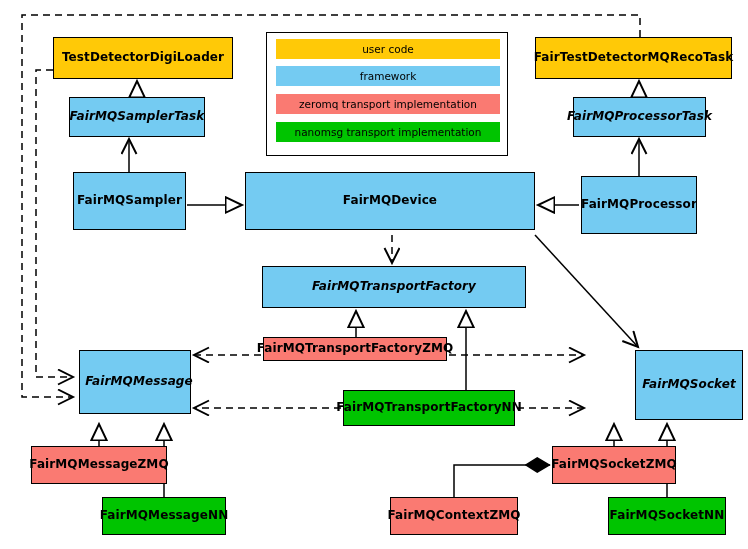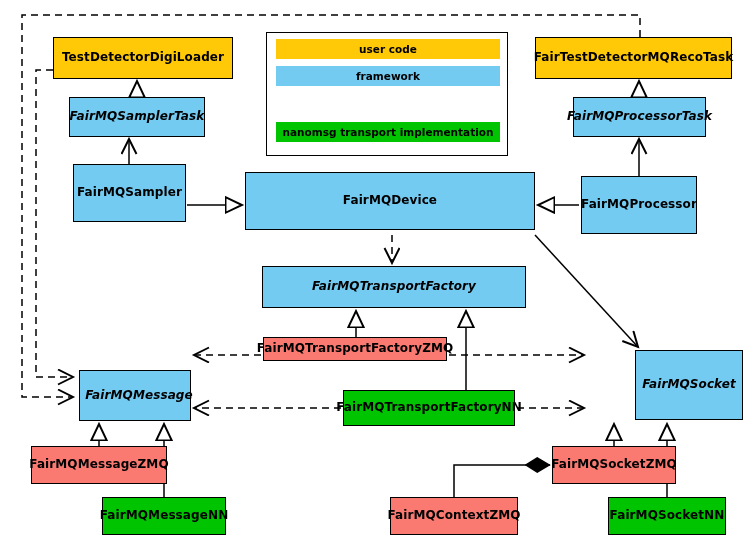--- a/index.html
+++ b/index.html
@@ -28,21 +28,21 @@
   #legend{
     position:absolute;
     left:266px;top:32px;width:242px;height:124px;
     background:#ffffff;border:1.6px solid #000000;
     z-index:3;
     box-sizing:border-box;
   }
   .legend-row{
     position:absolute;left:9px;width:224px;height:20px;
     display:flex;align-items:center;justify-content:center;
-    font-size:10.5px;font-weight:bold;color:#000;
+    font-size:10.5px;font-weight:normal;color:#000;
     box-sizing:border-box;
   }
   #lg0{top:6px;} #lg1{top:33px;} #lg2{top:61px;} #lg3{top:89px;}
 </style>
 </head>
 <body>
 
 <div id="canvas">
 
   <svg id="edges" viewBox="0 0 748 549">
@@ -98,33 +98,36 @@
     </g>
   </svg>
 
   <div id="legend">
     <div class="legend-row usercode" id="lg0">
       <span>user code</span>
     </div>
     <div class="legend-row framework" id="lg1">
       <span>framework</span>
     </div>
+    <div class="legend-row zmq" id="lg2">
+      <span>zeromq transport implementation</span>
+    </div>
     <div class="legend-row nn" id="lg3">
       <span>nanomsg transport implementation</span>
     </div>
   </div>
 
   <div id="nodes">
       <div class="node usercode" style="left: 53px; top: 37px; width: 180px; height: 42px;">
         <span>TestDetectorDigiLoader</span>
       </div>
       <div class="node framework abstract" style="left: 69px; top: 97px; width: 136px; height: 40px;">
         <span>FairMQSamplerTask</span>
       </div>
-      <div class="node framework" style="left: 73px; top: 164px; width: 113px; height: 58px;">
+      <div class="node framework" style="left: 73px; top: 172px; width: 113px; height: 58px;">
         <span>FairMQSampler</span>
       </div>
       <div class="node framework" style="left: 245px; top: 172px; width: 290px; height: 58px;">
         <span>FairMQDevice</span>
       </div>
       <div class="node usercode" style="left: 535px; top: 37px; width: 197px; height: 42px;">
         <span>FairTestDetectorMQRecoTask</span>
       </div>
       <div class="node framework abstract" style="left: 573px; top: 97px; width: 133px; height: 40px;">
         <span>FairMQProcessorTask</span>
@@ -134,21 +137,21 @@
       </div>
       <div class="node framework abstract" style="left: 262px; top: 266px; width: 264px; height: 42px;">
         <span>FairMQTransportFactory</span>
       </div>
       <div class="node zmq" style="left: 263px; top: 337px; width: 184px; height: 24px;">
         <span>FairMQTransportFactoryZMQ</span>
       </div>
       <div class="node nn" style="left: 343px; top: 390px; width: 172px; height: 36px;">
         <span>FairMQTransportFactoryNN</span>
       </div>
-      <div class="node framework abstract" style="left: 79px; top: 370px; width: 112px; height: 51px; padding-left: 8px;">
+      <div class="node framework abstract" style="left: 79px; top: 350px; width: 112px; height: 64px; padding-left: 8px;">
         <span>FairMQMessage</span>
       </div>
       <div class="node framework abstract" style="left: 587px; top: 350px; width: 108px; height: 70px; margin-left: 48px;">
         <span>FairMQSocket</span>
       </div>
       <div class="node zmq" style="left: 31px; top: 446px; width: 136px; height: 38px;">
         <span>FairMQMessageZMQ</span>
       </div>
       <div class="node nn" style="left: 102px; top: 497px; width: 124px; height: 38px;">
         <span>FairMQMessageNN</span>

